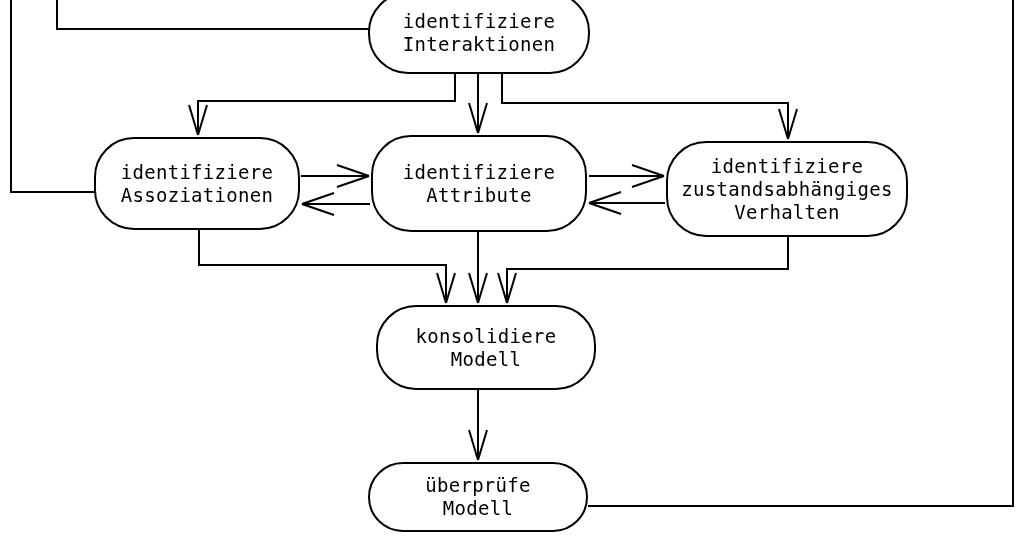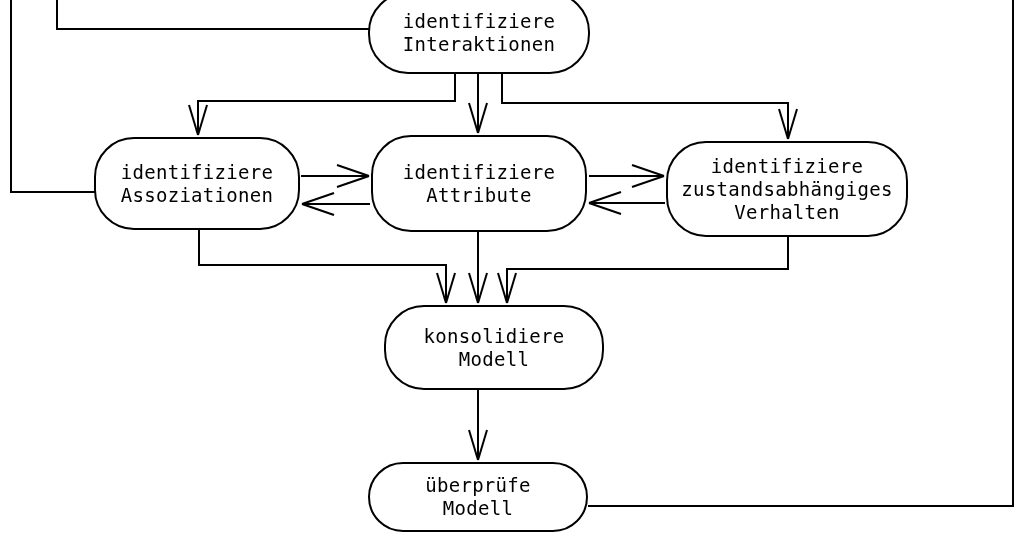--- a/index.html
+++ b/index.html
@@ -38,21 +38,21 @@
     font-size: 19px;
     line-height: 23px;
     letter-spacing: 0.3px;
     color: #000000;
   }
   
   .n-interaktionen { left: 368px; top: -8px;  width: 222px; height: 82px; }
   .n-assoziationen { left: 94px;  top: 137px; width: 206px; height: 93px; }
   .n-attribute     { left: 371px; top: 135px; width: 216px; height: 97px; }
   .n-zustand       { left: 666px; top: 141px; width: 242px; height: 96px; }
-  .n-konsolidiere  { left: 384px; top: 305px; width: 220px; height: 85px; }
+  .n-konsolidiere  { left: 376px; top: 305px; width: 220px; height: 85px; }
   .n-ueberpruefe   { left: 368px; top: 462px; width: 220px; height: 70px; }
 </style>
 </head>
 <body>
 
 <div class="stage">
 
   <svg id="wires" viewBox="0 0 1024 557" xmlns="http://www.w3.org/2000/svg">
       <polyline points="11,0 11,192 96,192" fill="none" stroke="#000000" stroke-width="2" stroke-linejoin="miter"></polyline>
       <polyline points="57,0 57,29 370,29" fill="none" stroke="#000000" stroke-width="2" stroke-linejoin="miter"></polyline>

